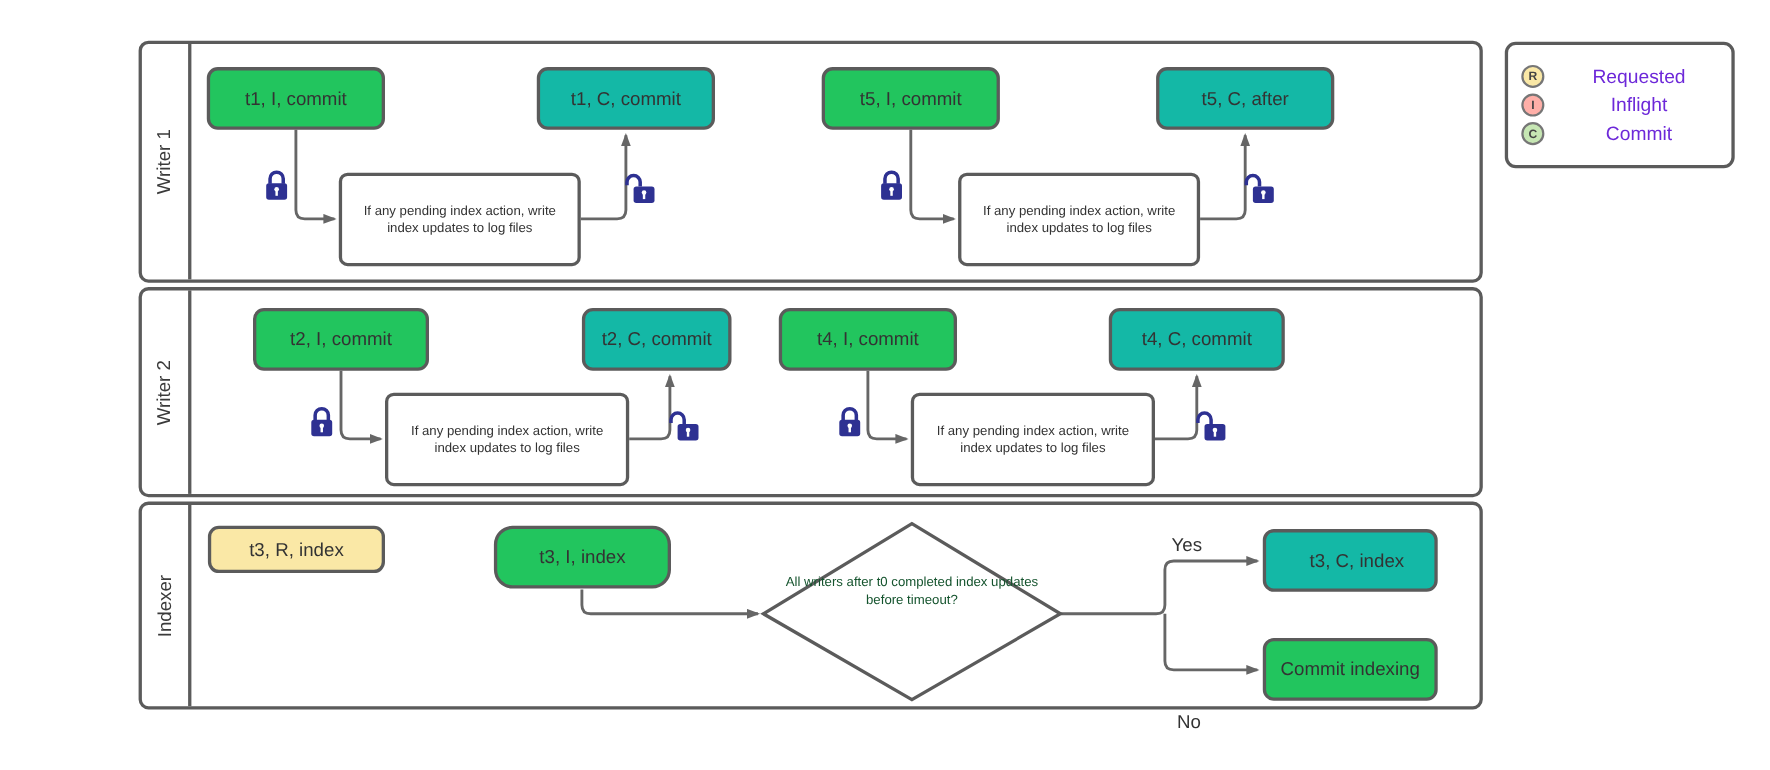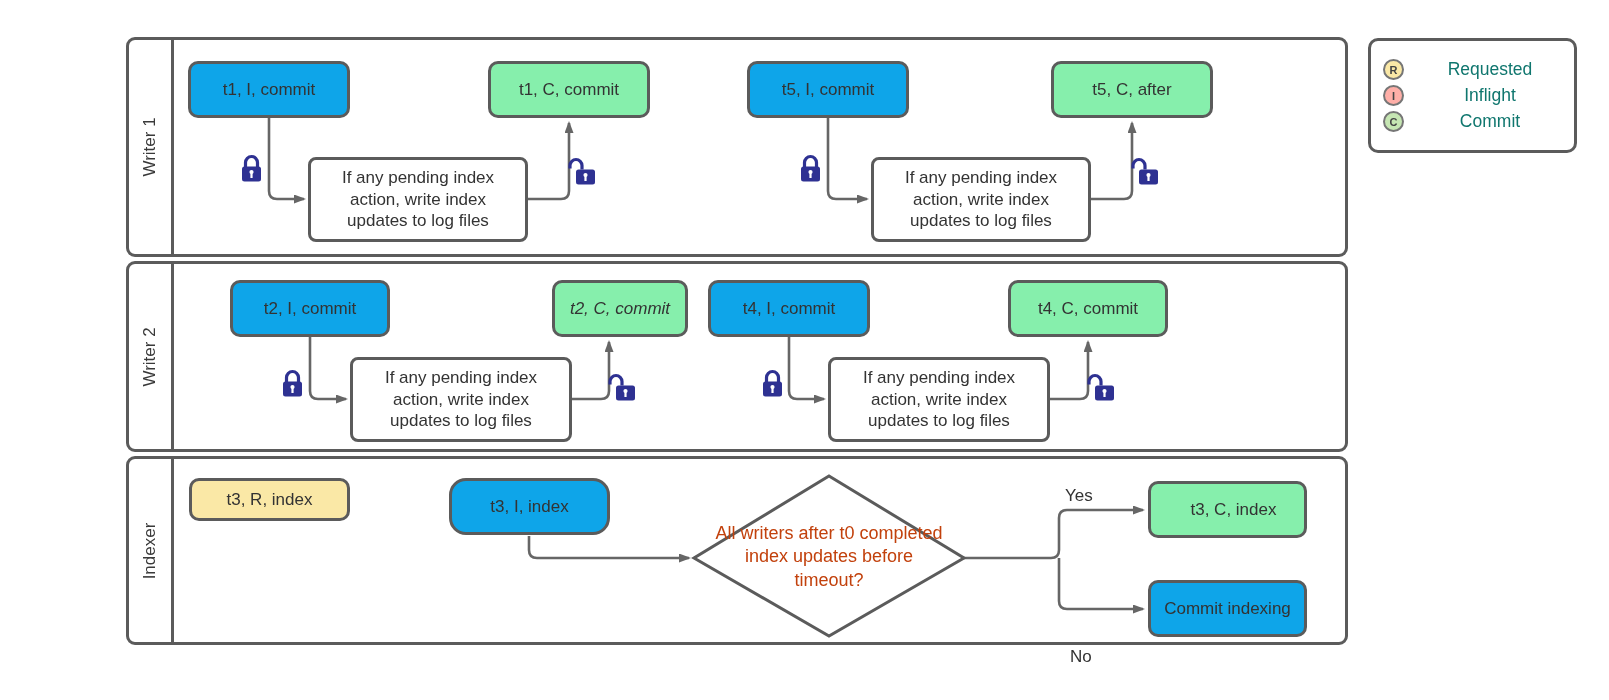--- a/index.html
+++ b/index.html
@@ -20,51 +20,51 @@
   .lane-label{
     transform:rotate(-90deg);white-space:nowrap;font-size:17px;color:#3a3a3a;
   }
   #edges{position:absolute;left:0;top:0;z-index:2;pointer-events:none;}
   .state{
     position:absolute;z-index:3;box-sizing:border-box;
     border:3px solid #5b5b5b;border-radius:10px;
     display:flex;align-items:center;justify-content:center;
     font-size:17px;color:#333333;text-align:center;
   }
-  .fill-inflight{background:#0ea5e9;}
-  .fill-commit{background:#86efac;}
+  .fill-inflight{background:#22c55e;}
+  .fill-commit{background:#14b8a6;}
   .fill-requested{background:#fae8a6;}
   .proc{
     position:absolute;z-index:3;box-sizing:border-box;background:#ffffff;
     border:3px solid #5b5b5b;border-radius:8px;
     display:flex;align-items:center;justify-content:center;
-    font-size:17px;line-height:1.26;color:#333333;text-align:center;
+    font-size:12px;line-height:1.26;color:#333333;text-align:center;
     padding:4px 8px;
   }
   .diamond-text{
     position:absolute;z-index:3;width:230px;
-    font-size:18px;line-height:1.3;color:#c2410c;text-align:center;
+    font-size:12px;line-height:1.3;color:#14532d;text-align:center;
   }
   .edge-label{
     position:absolute;z-index:4;font-size:17px;color:#333333;
   }
   .lock{position:absolute;z-index:5;}
   .legend{
     position:absolute;left:1368px;top:38px;width:209px;height:115px;
     border:3px solid #5b5b5b;border-radius:10px;background:#ffffff;
     box-sizing:border-box;display:flex;flex-direction:column;
     justify-content:center;gap:5px;padding:6px 10px 6px 12px;
   }
   .legend-row{display:flex;align-items:center;}
   .legend-dot{
     width:21px;height:21px;border-radius:50%;border:2.5px solid #767676;
     box-sizing:border-box;display:flex;align-items:center;justify-content:center;
     font-size:11px;font-weight:bold;color:#444444;flex:0 0 auto;
   }
-  .legend-text{flex:1;text-align:center;font-size:17.5px;color:#0f766e;padding-left:12px;}
+  .legend-text{flex:1;text-align:center;font-size:17.5px;color:#6d28d9;padding-left:12px;}
 </style>
 </head>
 <body>
 
 <div id="canvas">
 
   <div class="lane" style="top:37px;height:220px;">
     <div class="lane-label-cell">
       <span class="lane-label">Writer 1</span>
     </div>
@@ -107,21 +107,21 @@
 
   <div class="state fill-inflight" style="left:188px;top:61px;width:162px;height:57px;">t1, I, commit</div>
   <div class="proc" style="left:308px;top:157px;width:220px;height:85px;">If any pending index action, write index updates to log files</div>
   <div class="state fill-commit" style="left:488px;top:61px;width:162px;height:57px;">t1, C, commit</div>
   <div class="state fill-inflight" style="left:747px;top:61px;width:162px;height:57px;">t5, I, commit</div>
   <div class="proc" style="left:871px;top:157px;width:220px;height:85px;">If any pending index action, write index updates to log files</div>
   <div class="state fill-commit" style="left:1051px;top:61px;width:162px;height:57px;">t5, C, after</div>
 
   <div class="state fill-inflight" style="left:230px;top:280px;width:160px;height:57px;">t2, I, commit</div>
   <div class="proc" style="left:350px;top:357px;width:222px;height:85px;">If any pending index action, write index updates to log files</div>
-  <div class="state fill-commit" style="left:552px;top:280px;width:136px;height:57px;font-style:italic;">t2, C, commit</div>
+  <div class="state fill-commit" style="left:529px;top:280px;width:136px;height:57px;">t2, C, commit</div>
   <div class="state fill-inflight" style="left:708px;top:280px;width:162px;height:57px;">t4, I, commit</div>
   <div class="proc" style="left:828px;top:357px;width:222px;height:85px;">If any pending index action, write index updates to log files</div>
   <div class="state fill-commit" style="left:1008px;top:280px;width:160px;height:57px;">t4, C, commit</div>
 
   <div class="state fill-requested" style="left:189px;top:478px;width:161px;height:43px;">t3, R, index</div>
   <div class="state fill-inflight" style="left:449px;top:478px;width:161px;height:57px;border-radius:17px;">t3, I, index</div>
   <div class="diamond-text" style="left:714px;top:522px;">All writers after t0 completed index updates before timeout?</div>
   <div class="edge-label" style="left:1065px;top:486px;">Yes</div>
   <div class="edge-label" style="left:1070px;top:611px;margin-top:36px;">No</div>
   <div class="state fill-commit" style="left:1148px;top:481px;width:159px;height:57px;padding-left:12px;">t3, C, index</div>

